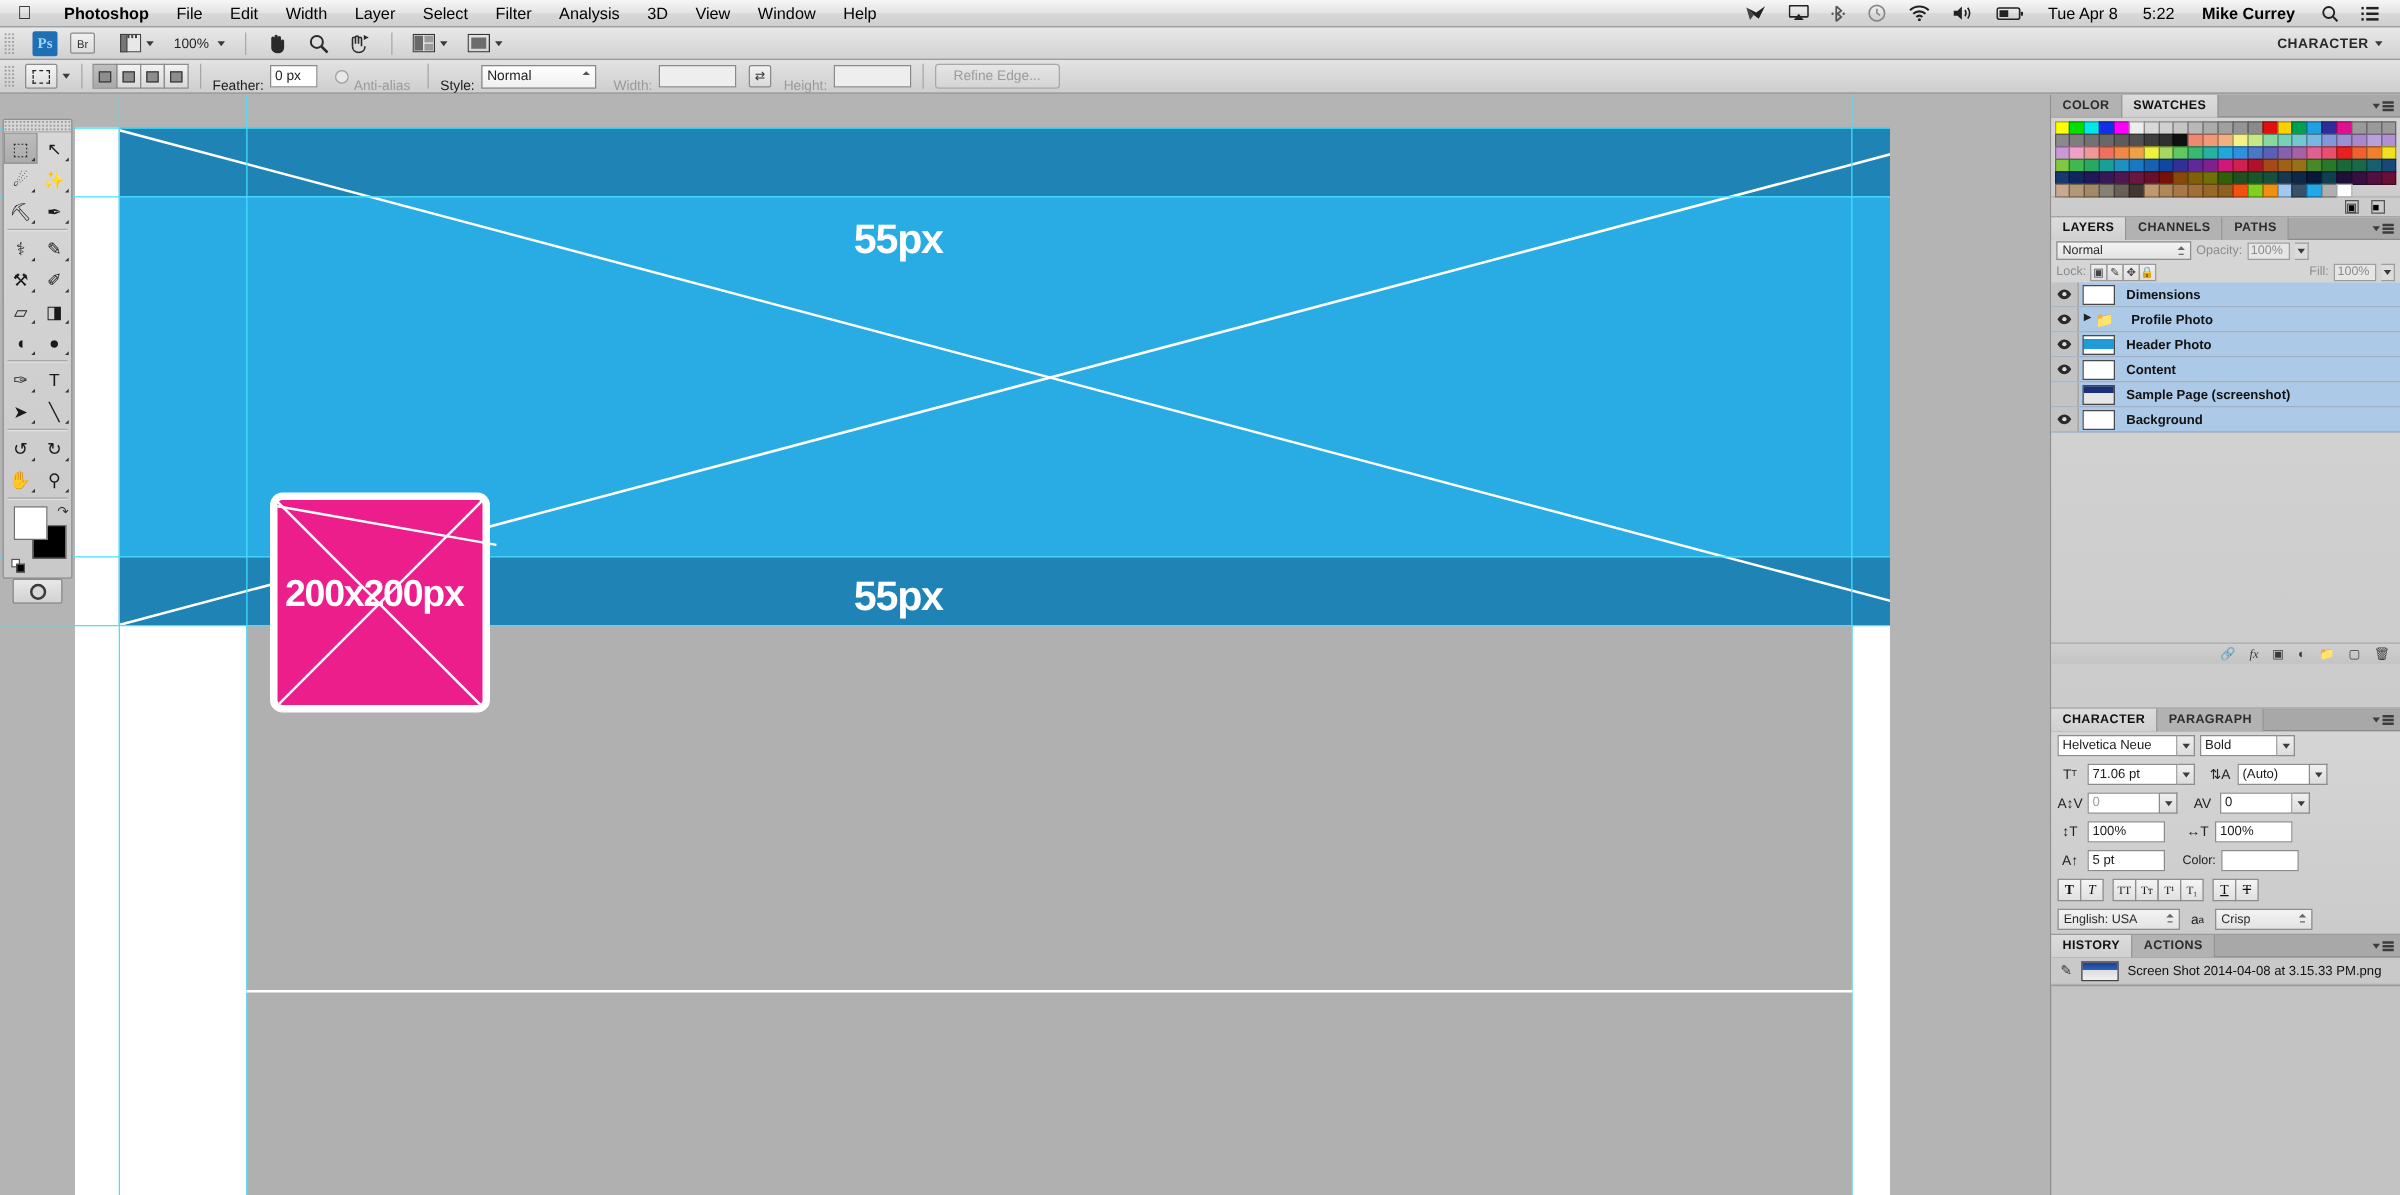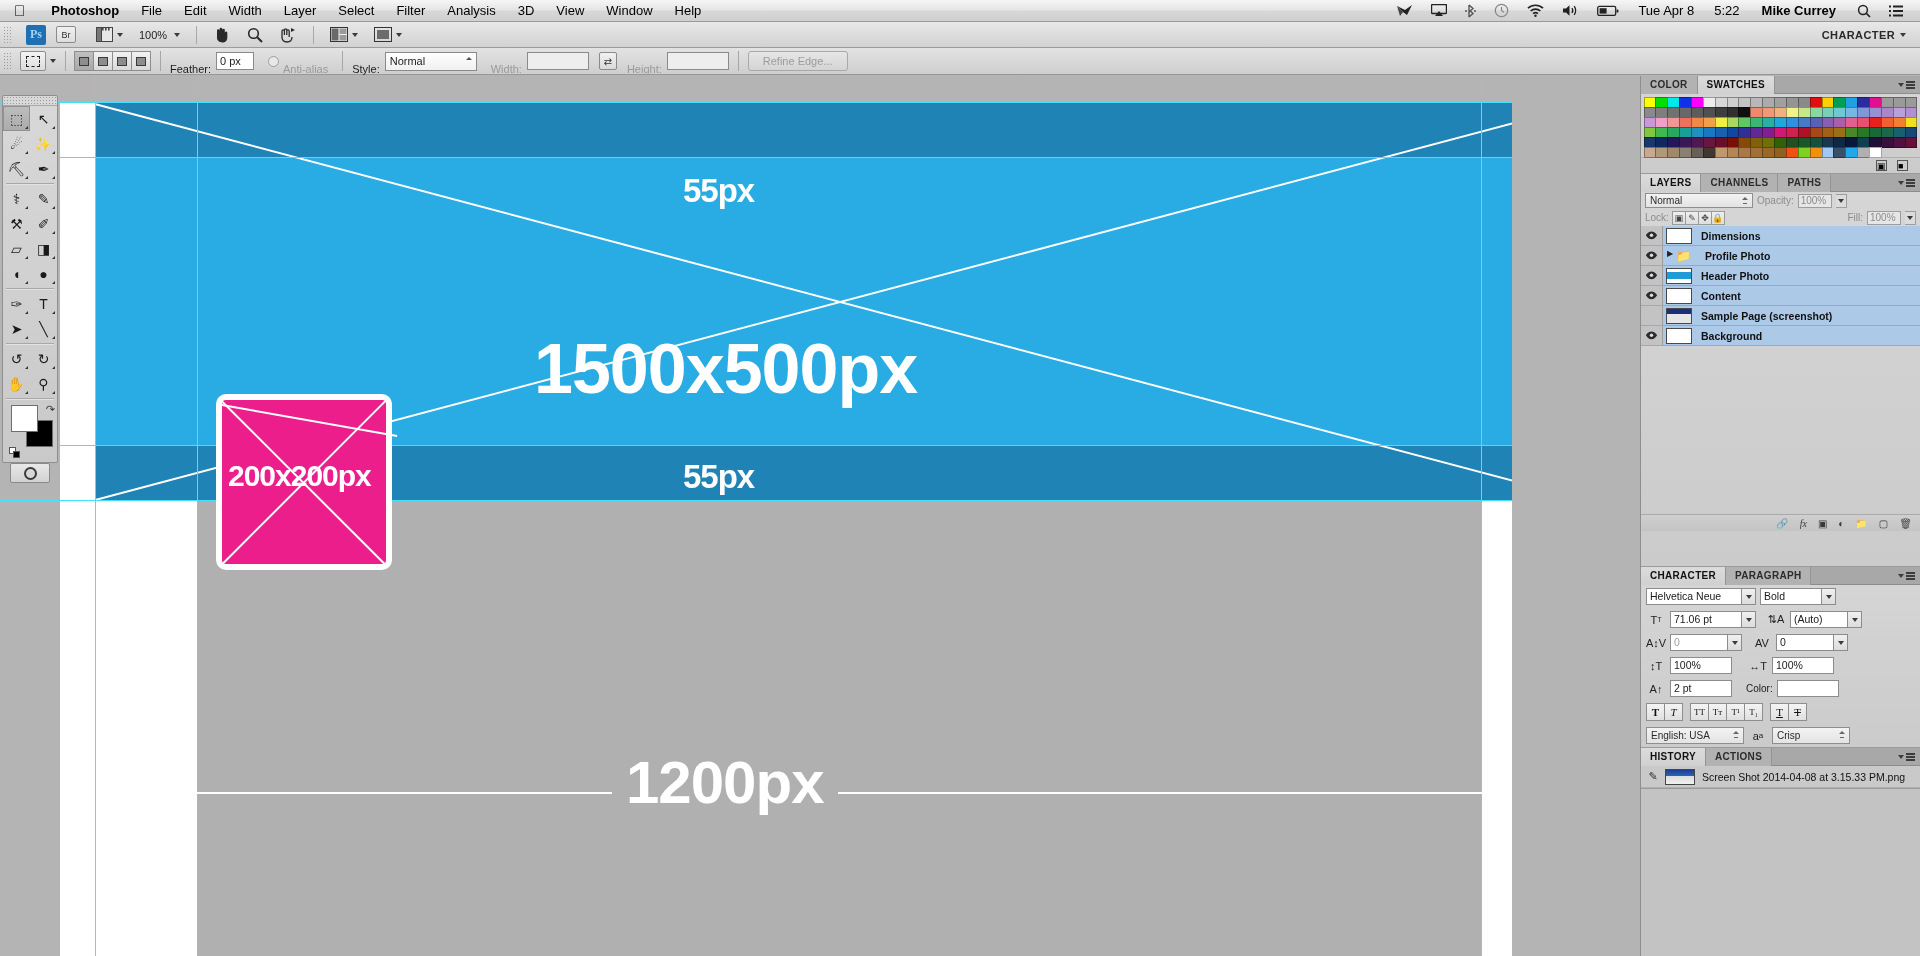--- a/index.html
+++ b/index.html
@@ -416,32 +416,30 @@
     <div class="guide h" style="left:0;top:26px;width:1640px;"></div>
     <div class="guide h" style="left:0;top:81px;width:1640px;"></div>
     <div class="guide h" style="left:0;top:369px;width:1640px;"></div>
     <div class="guide h" style="left:0;top:424px;width:1640px;"></div>
     <div class="guide v" style="left:95px;top:0;height:880px;"></div>
     <div class="guide v" style="left:1594px;top:0;height:880px;"></div>
     <div class="guide v" style="left:197px;top:0;height:880px;"></div>
     <div class="guide v" style="left:1481px;top:0;height:880px;"></div>
 
     <div class="bigtext" style="left:683px;top:96px;font-size:33px;">55px</div>
-    <div class="bigtext" style="left:534px;top:253px;font-size:70px;">1500x500px</div>
     <div class="bigtext" style="left:683px;top:382px;font-size:33px;">55px</div>
 
     <div id="pinkbox" style="left:216px;top:318px;width:176px;height:176px;">
       <div class="pinkline" style="left:0;top:0;width:231px;transform:rotate(45deg);"></div>
       <div class="pinkline" style="left:0;top:163px;width:231px;transform:rotate(-45deg);"></div>
       <div class="pinkline" style="left:0;top:4px;width:178px;transform:rotate(10deg);"></div>
     </div>
     <div class="bigtext" style="left:228px;top:383px;font-size:30px;z-index:5;">200x200px</div>
 
     <div class="hrule" style="left:197px;top:716px;width:1285px;"></div>
-    <div class="bigtext" style="left:612px;top:672px;font-size:60px;background:#b0b0b0;padding:0 14px;">1200px</div>
   </div>
 </div>
 
 <div id="dock">
 
   <div class="panel">
     <div class="ptabs">
       <div class="ptab">COLOR</div>
       <div class="ptab on">SWATCHES</div>
       <div class="pmenu">
@@ -773,21 +771,21 @@
         </span>
     </div>
     <div class="crow">
       <span class="cicon">↕T</span>
       <span class="cfield" style="width:62px">100%</span>
       <span class="cicon" style="margin-left:12px">↔T</span>
       <span class="cfield" style="width:62px">100%</span>
     </div>
     <div class="crow">
       <span class="cicon">A↑</span>
-      <span class="cfield" style="width:62px">2 pt</span>
+      <span class="cfield" style="width:62px">5 pt</span>
       <span class="lbl" style="color:#1a1a1a;margin-left:10px">Color:</span>
       <span class="cfield" id="charcolor" style="width: 62px; background: rgb(255, 255, 255);"></span>
     </div>
     <div class="tbtns">
       <span class="tbtn" style="font-weight:bold">T</span>
       <span class="tbtn" style="font-style:italic">T</span>
       <span class="tgap"></span>
       <span class="tbtn" style="font-size:9px">TT</span>
       <span class="tbtn" style="font-size:9px">Tᴛ</span>
       <span class="tbtn" style="font-size:9px">T¹</span>

